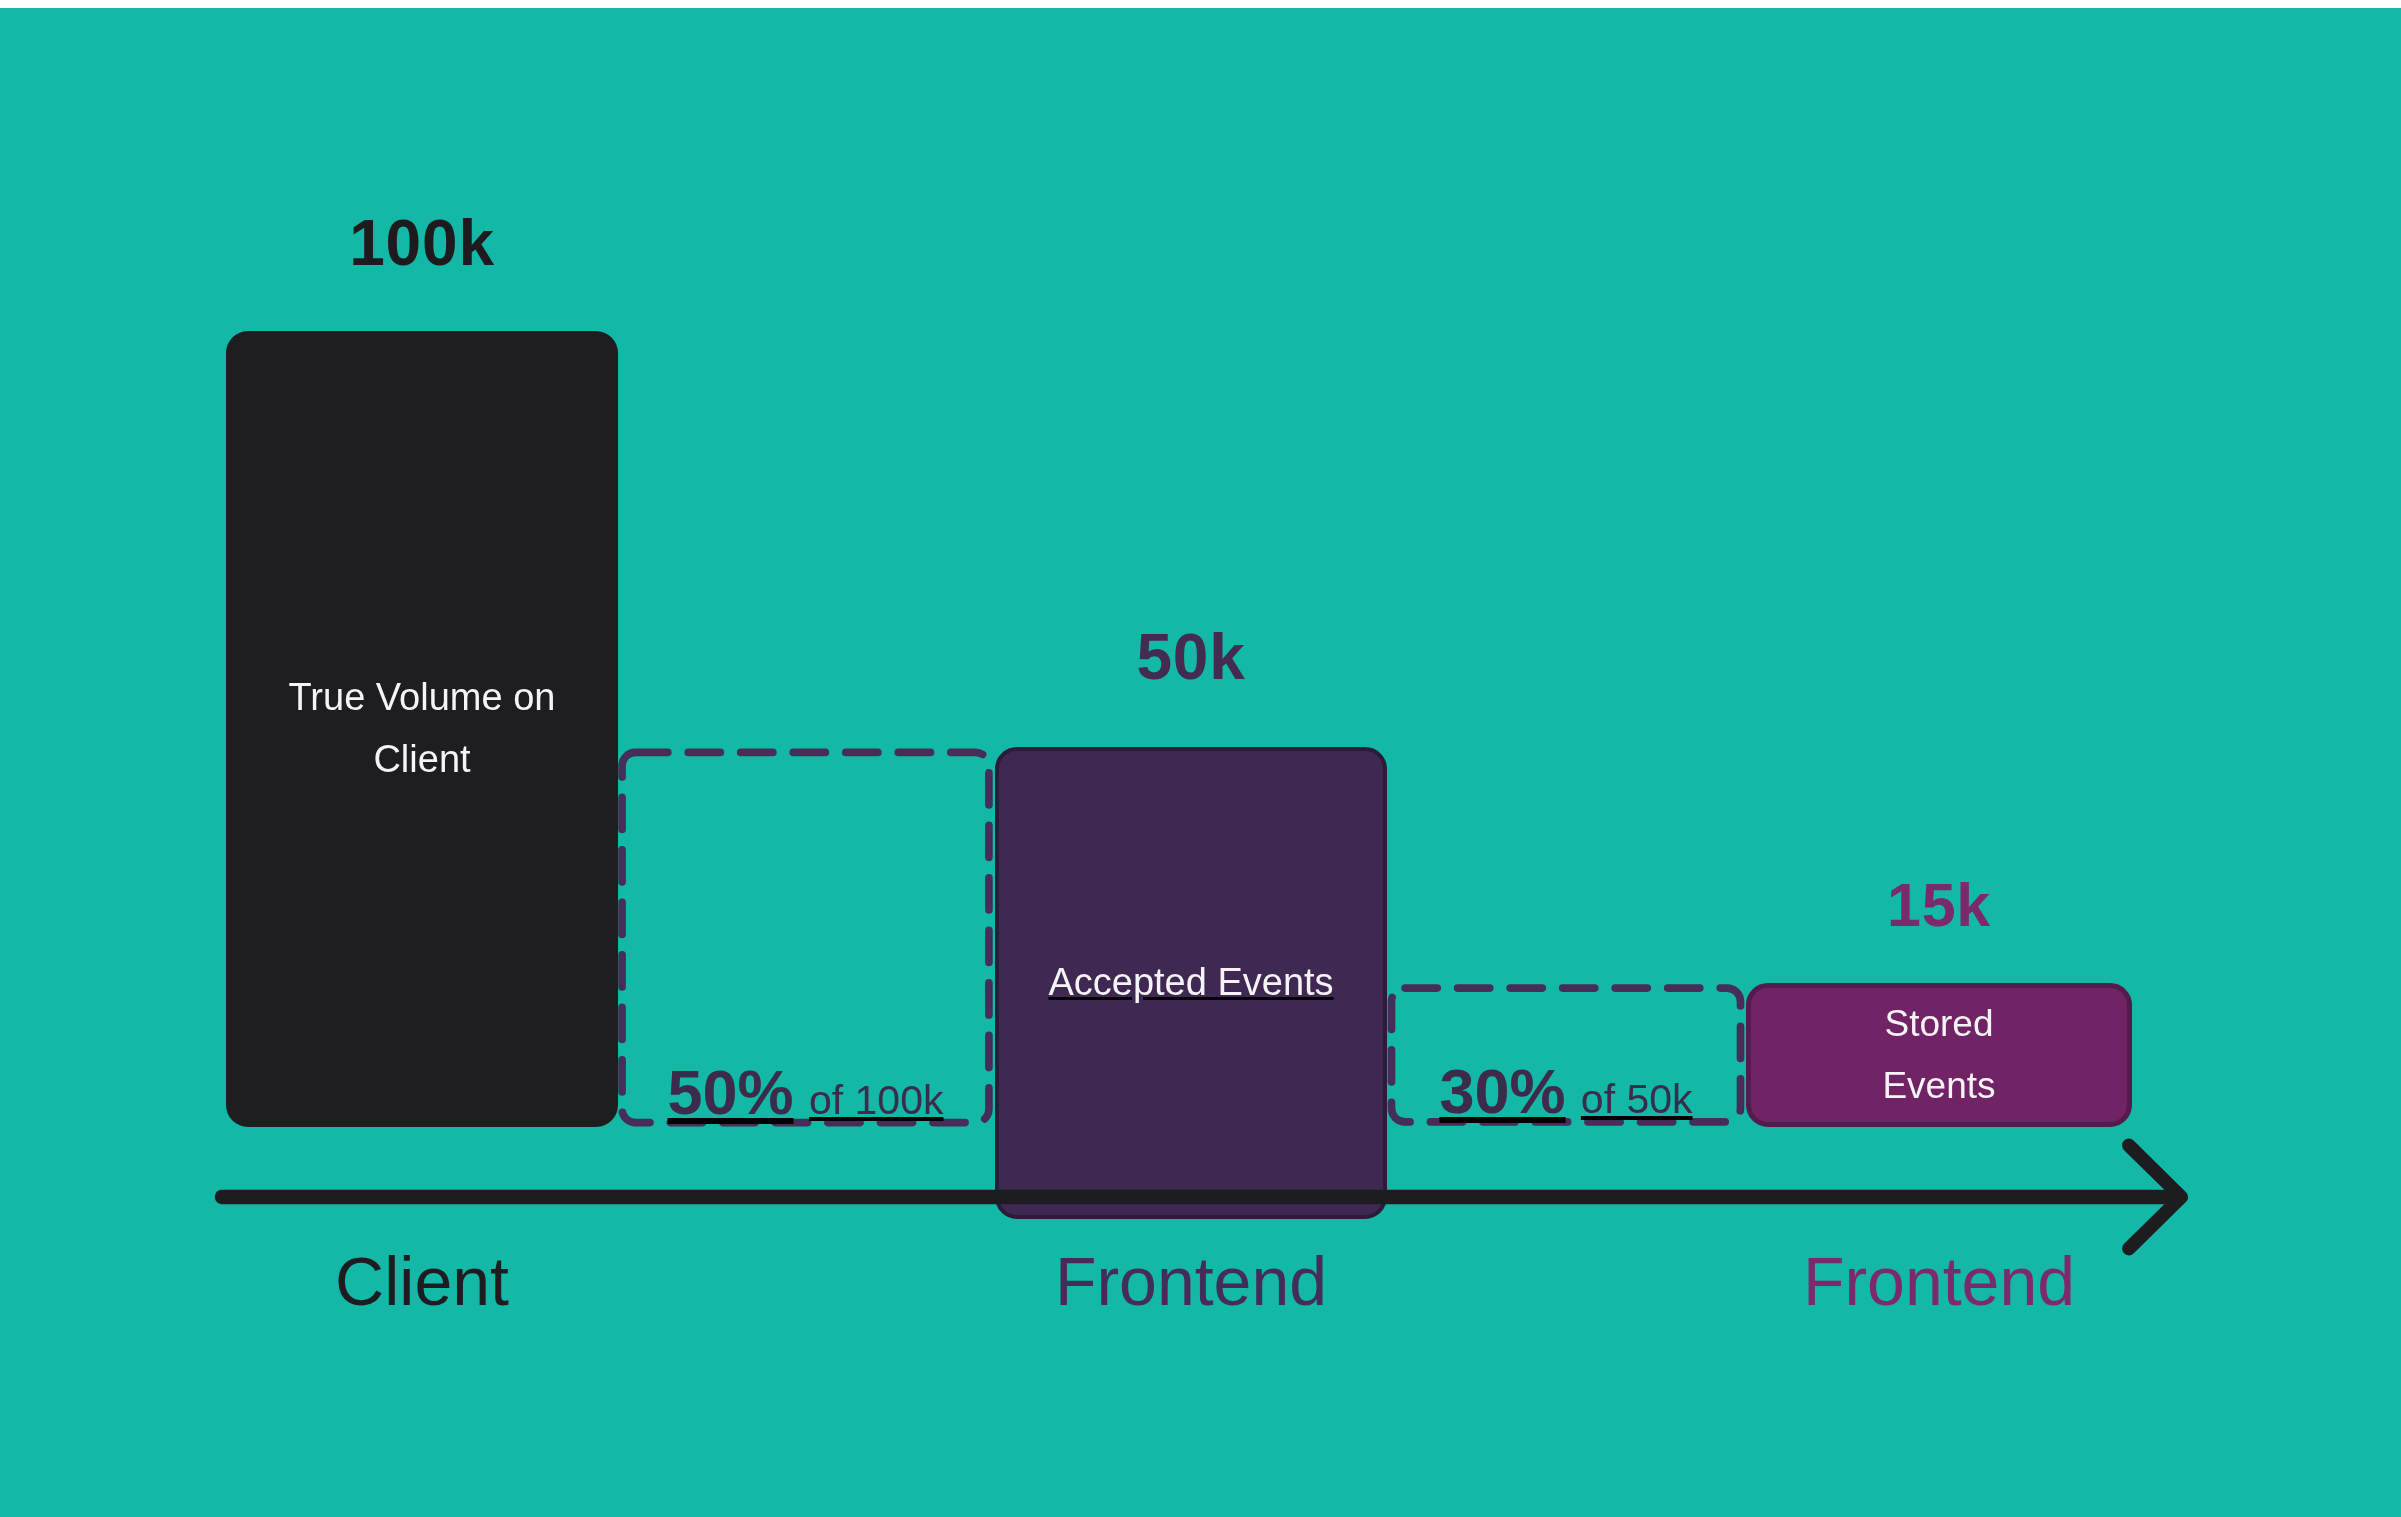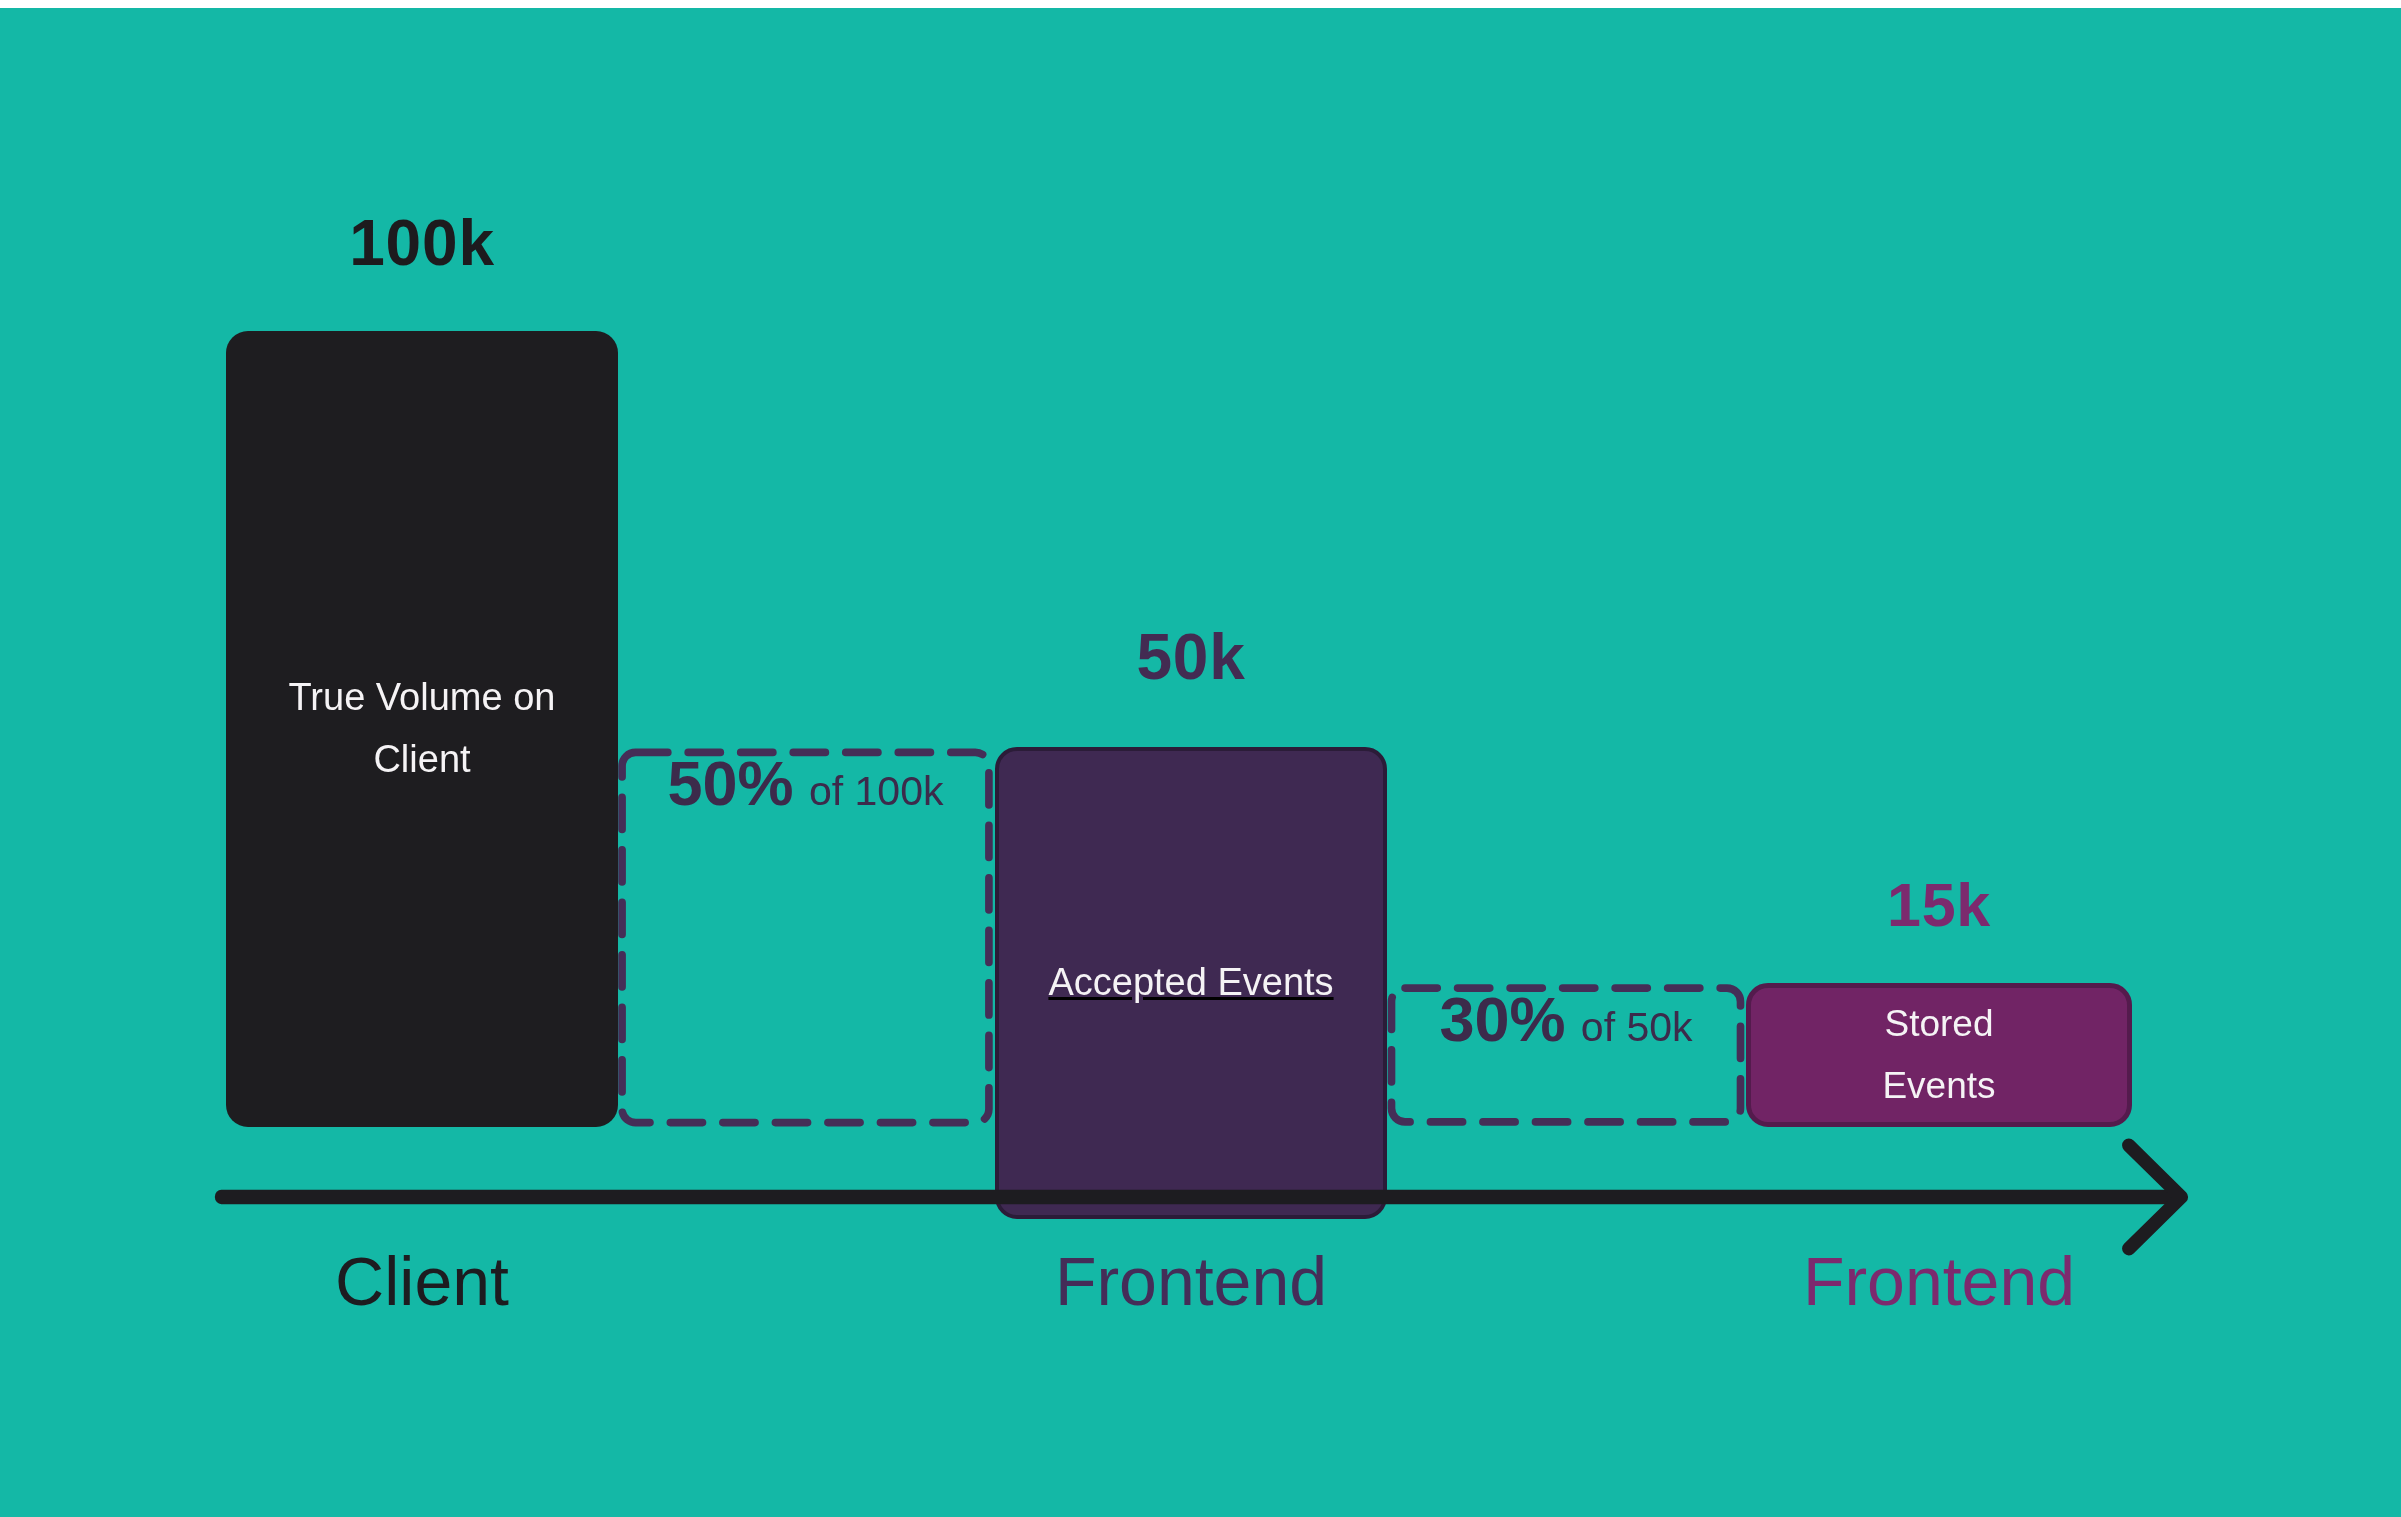--- a/index.html
+++ b/index.html
@@ -58,22 +58,23 @@
     text-align: center;
   }
   .bar-client .bar-text { width: 297px; }
   .bar-frontend .bar-text { width: 356px; }
   .bar-backend .bar-text { width: 212px; font-size: 37px; line-height: 1.68; }
 
   
   .dashed-box {
     position: absolute;
     display: flex;
-    align-items: flex-start;
+    align-items: flex-end;
     justify-content: center;
+    text-decoration: underline;
   }
   .dashed-box svg { position: absolute; inset: 0; }
   .box-1 { left: 617px; top: 739px; width: 377px; height: 381px; }
   .box-2 { left: 1386px; top: 975px; width: 360px; height: 144px; }
   .pct-line {
     position: relative;
     display: flex;
     align-items: baseline;
     gap: 15.3px;
     color: #3c2b4b;

